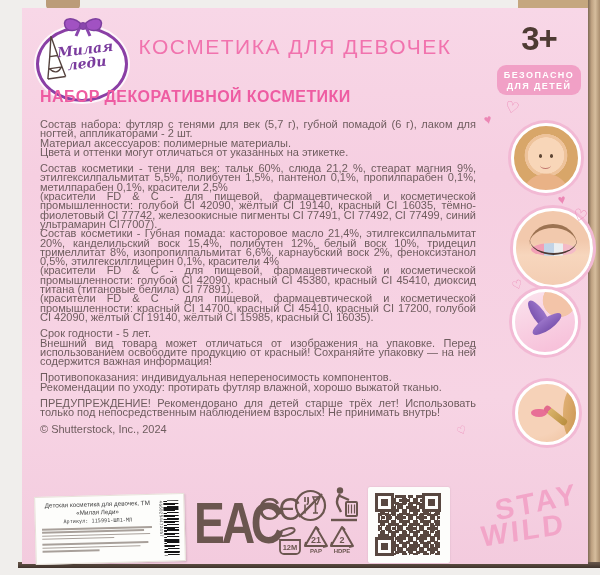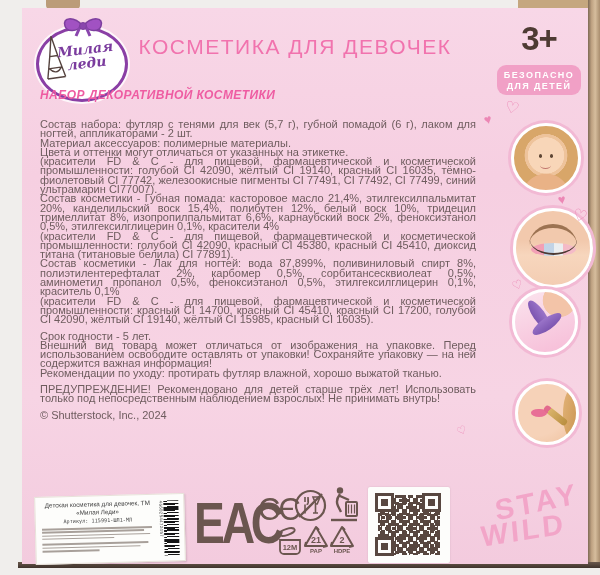--- a/index.html
+++ b/index.html
@@ -26,21 +26,21 @@
   .logo-tower{position:absolute;left:8px;top:16px;transform:rotate(-8deg);}
   
   .title{position:absolute;left:90px;right:110px;top:27px;text-align:center;
          color:#f173ae;font-size:21px;letter-spacing:1.5px;font-weight:500;}
   .age{position:absolute;left:475px;top:12px;width:84px;text-align:center;
        color:#4e3b33;font-size:33px;font-weight:800;letter-spacing:-1px;}
   .safety{position:absolute;left:475px;top:57px;width:84px;height:30px;background:#f1a0c6;
           border-radius:9px;color:#fff;font-size:9px;font-weight:bold;letter-spacing:1.4px;
           text-align:center;display:flex;flex-direction:column;justify-content:center;gap:1px;}
   
-  .heading{position:absolute;left:18px;top:80px;color:#ee5ca2;font-size:12px;font-weight:bold;letter-spacing:.4px;font-style:italic;}
+  .heading{position:absolute;left:18px;top:80px;color:#ee5ca2;font-size:16px;font-weight:bold;letter-spacing:.4px;}
   .textcol{position:absolute;left:18px;top:112px;width:436px;color:#6e5c5e;}
   .t{margin:0;font-size:11px;line-height:9.3px;text-align:justify;}
   .gap{margin-top:7px;}
   
   .circle{position:absolute;border-radius:50%;border:3px solid #fff;box-shadow:0 0 0 3px #f2b9d4;overflow:hidden;}
   .c-face{left:489px;top:115px;width:64px;height:64px;
     background:radial-gradient(circle at 50% 112%,#e9b286 0 30%,transparent 31%),
                radial-gradient(circle at 50% 46%,#f8d6b8 0 38%,#eec39b 39% 45%,#d8a669 46% 100%);}
   .c-face .eye{position:absolute;width:3px;height:3.5px;background:#5e4634;border-radius:50%;
                left:25px;top:28px;box-shadow:11px 0 0 #5e4634;}
@@ -140,27 +140,28 @@
     <div class="safety">
       <div>БЕЗОПАСНО</div>
       <div>ДЛЯ ДЕТЕЙ</div>
     </div>
 
     <div class="heading">НАБОР ДЕКОРАТИВНОЙ КОСМЕТИКИ</div>
     <div class="textcol">
       <p class="t">Состав набора: футляр с тенями для век (5,7 г), губной помадой (6 г), лаком для ногтей, аппликаторами - 2 шт.</p>
       <p class="t">Материал аксессуаров: полимерные материалы.</p>
       <p class="t">Цвета и оттенки могут отличаться от указанных на этикетке.</p>
+      <p class="t gap">Состав косметики - тени для век: тальк 60%, слюда 21,2 %, стеарат магния 9%, этилгексилпальмитат 5,5%, полибутен 1,5%, пантенол 0,1%, пропилпарабен 0,1%, метилпарабен 0,1%, красители 2,5%</p>
       <p class="t">(красители FD &amp; C - для пищевой, фармацевтической и косметической промышленности: голубой CI 42090, жёлтый CI 19140, красный CI 16035, тёмно-фиолетовый CI 77742, железоокисные пигменты CI 77491, CI 77492, CI 77499, синий ультрамарин CI77007).</p>
       <p class="t">Состав косметики - Губная помада: касторовое масло 21,4%, этилгексилпальмитат 20%, канделильский воск 15,4%, полибутен 12%, белый воск 10%, тридецил тримеллитат 8%, изопропилпальмитат 6,6%, карнаубский воск 2%, феноксиэтанол 0,5%, этилгексилглицерин 0,1%, красители 4%</p>
       <p class="t">(красители FD &amp; C - для пищевой, фармацевтической и косметической промышленности: голубой CI 42090, красный CI 45380, красный CI 45410, диоксид титана (титановые белила) CI 77891).</p>
-      <p class="t">Состав косметики - Лак для ногтей: вода 87,899%, поливиниловый спирт 8%, полиэтилентерефталат 2%, карбомер 0,5%, сорбитансесквиолеат 0,5%, аминометил пропанол 0,5%, феноксиэтанол 0,5%, этилгексилглицерин 0,1%, краситель 0,1%</p>
       <p class="t">(красители FD &amp; C - для пищевой, фармацевтической и косметической промышленности: красный CI 14700, красный CI 45410, красный CI 17200, голубой CI 42090, жёлтый CI 19140, жёлтый CI 15985, красный CI 16035).</p>
       <p class="t gap">Срок годности - 5 лет.</p>
-      <p class="t">Внешний вид товара может отличаться от изображения на упаковке. Перед использованием освободите оставлять от упаковки! Сохраняйте упаковку — на ней содержится важная информация!</p>
+      <p class="t">Внешний вид товара может отличаться от изображения на упаковке. Перед использованием освободите продукцию от красный! Сохраняйте упаковку — на ней содержится важная информация!</p>
+      <p class="t gap">Противопоказания: индивидуальная непереносимость компонентов.</p>
       <p class="t">Рекомендации по уходу: протирать футляр влажной, хорошо выжатой тканью.</p>
       <p class="t gap">ПРЕДУПРЕЖДЕНИЕ! Рекомендовано для детей старше трёх лет! Использовать только под непосредственным наблюдением взрослых! Не принимать внутрь!</p>
       <p class="t gap">© Shutterstock, Inc., 2024</p>
     </div>
 
     <div class="circle c-face">
       <div class="eye"></div>
       <div class="smile"></div>
     </div>
     <div class="circle c-eye">

